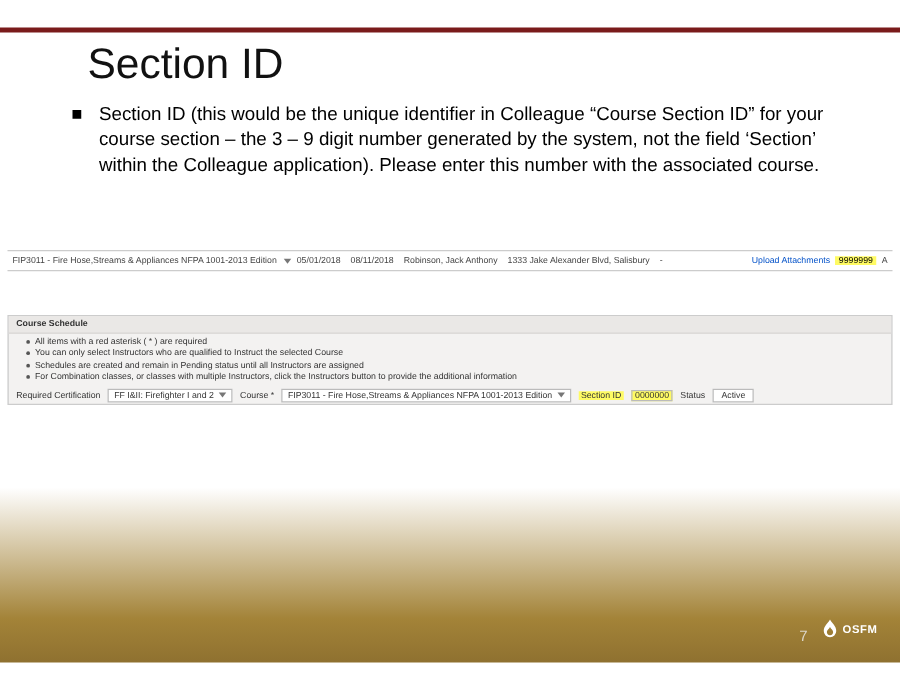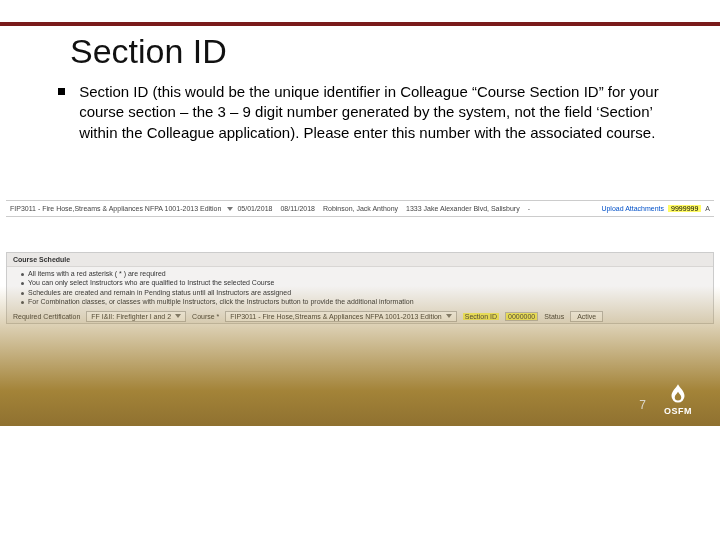--- a/index.html
+++ b/index.html
@@ -1,16 +1,16 @@
 <!DOCTYPE html>
 <html><head>
 <meta charset="utf-8">
 <style>
   html,body{margin:0;padding:0;width:720px;height:540px;font-family:Arial,Helvetica,sans-serif;color:#000;background:#fff;overflow:hidden}
-  .slide{position:relative;width:720px;height:426px;box-sizing:border-box}
+  .slide{position:relative;width:720px;height:530px;box-sizing:border-box}
   .redbar{position:absolute;top:22px;left:0;width:720px;height:4px;background:#7a1b1b}
   .title{position:absolute;top:32px;left:70px;font-size:34px;font-weight:400;color:#111}
   .body{position:absolute;top:82px;left:58px;width:610px;font-size:15px;line-height:1.35}
   .sq{display:inline-block;width:7px;height:7px;background:#000;vertical-align:top;margin-top:6px;margin-right:10px}
   .bodytxt{display:inline-block;width:580px;vertical-align:top}
   
   .shot1{position:absolute;top:200px;left:6px;width:708px;height:15px;border-top:1px solid #ccc;border-bottom:1px solid #ccc;background:#fff;font-size:7px;color:#444;display:flex;align-items:center}
   .shot1 .cell{padding:0 4px;white-space:nowrap}
   .shot1 .grow{flex:0 0 auto}
   .shot1 .link{color:#0050c8}
@@ -24,21 +24,21 @@
   .shot2 .dot{display:inline-block;width:3px;height:3px;border-radius:50%;background:#555;margin-right:4px;vertical-align:middle}
   .shot2 .row{display:flex;align-items:center;padding:2px 6px;gap:6px}
   .shot2 .lbl{white-space:nowrap}
   .shot2 .sel{background:#fff;border:1px solid #bbb;padding:1px 4px;display:inline-flex;align-items:center}
   .shot2 .sel .chev{display:inline-block;width:0;height:0;border-left:3px solid transparent;border-right:3px solid transparent;border-top:4px solid #777;margin-left:4px}
   .shot2 .hl{background:#fffb63;padding:0 2px}
   .shot2 .stat{display:inline-block;background:#fff;border:1px solid #bbb;padding:1px 6px}
   
   .grad{position:absolute;left:0;bottom:0;width:720px;height:140px;background:linear-gradient(to bottom,rgba(255,255,255,0) 0%,#a38338 75%,#8f7130 100%)}
   .pgnum{position:absolute;right:74px;bottom:14px;font-size:12px;color:#dcd6c9}
-  .logo{position:absolute;right:18px;bottom:8px;width:48px;height:36px;display:flex;flex-direction:column;align-items:center}
+  .logo{position:absolute;right:18px;bottom:8px;width:48px;height:36px;display:flex;flex-direction:row;align-items:center}
   .logo svg{width:26px;height:26px}
   .logo .word{font-size:9px;font-weight:bold;color:#fff;letter-spacing:0.5px;margin-top:-2px}
 </style>
 </head>
 <body>
 
 <div class="slide">
   <div class="redbar"></div>
   <div class="title">Section ID</div>
 

